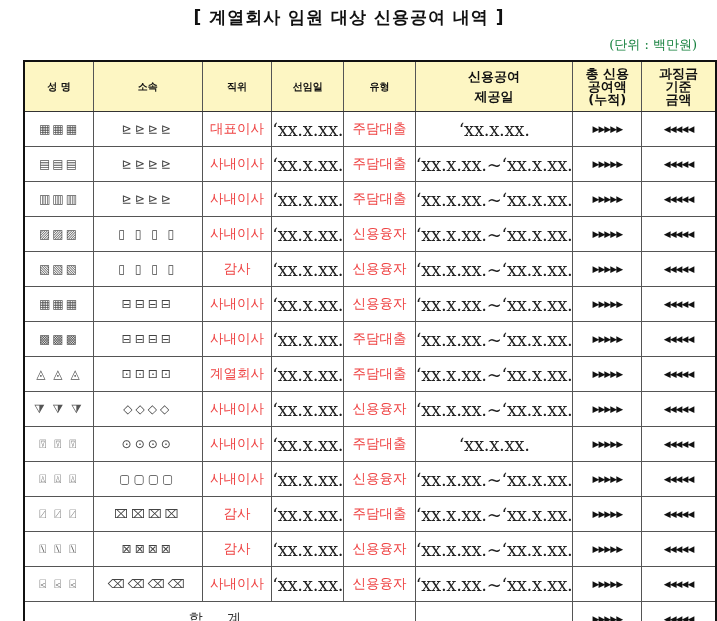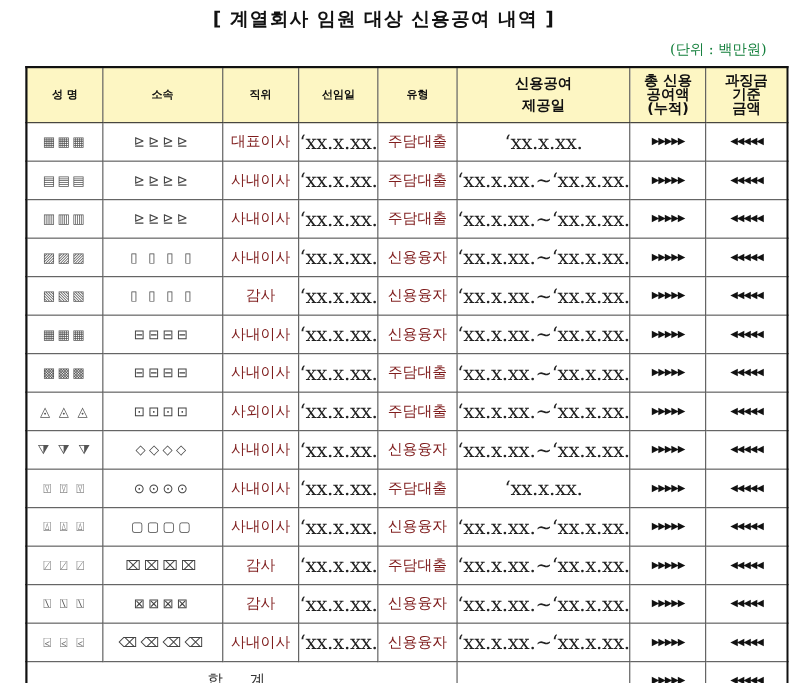--- a/index.html
+++ b/index.html
@@ -10,21 +10,21 @@
   .unit { position:absolute; right:20px; top:36px; font-size:13px; color:#15803d; }
   table { position:absolute; left:23px; top:60px; border-collapse:collapse;
           border:2px solid #111; table-layout:fixed; }
   th, td { border:1px solid #555; text-align:center; vertical-align:middle; padding:0; }
   th { background:#fdf6c3; font-family:"DejaVu Sans", sans-serif; font-weight:bold; font-size:13px;
        color:#111; height:49px; line-height:13px; border-bottom:1.5px solid #333; }
   th.big { font-size:10px; }
   td { height:34px; font-size:13.5px; white-space:nowrap; }
   td.name { font-family:"DejaVu Sans", sans-serif; font-size:12px; color:#555; letter-spacing:2px; }
   td.aff { font-family:"DejaVu Sans", sans-serif; font-size:12px; color:#444; letter-spacing:3px; }
-  td.pos, td.type { font-family:"DejaVu Sans", sans-serif; font-size:13.5px; color:#7f1d1d; }
+  td.pos, td.type { font-family:"DejaVu Sans", sans-serif; font-size:13.5px; color:#ef4444; }
   td.date { font-size:18px; letter-spacing:-0.3px; }
   td.arrow { font-family:"DejaVu Sans", sans-serif; font-size:9px; color:#111; letter-spacing:-1px; font-weight:bold; }
   td.total-label { font-family:"DejaVu Sans", sans-serif; font-size:14px; letter-spacing:10px; color:#333; }
 </style>
 </head>
 <body>
 
 <div class="title">[ 계열회사 임원 대상 신용공여 내역 ]</div>
 <div class="unit">(단위 : 백만원)</div>
 
@@ -121,21 +121,21 @@
         <td class="pos">사내이사</td>
         <td class="date">‘xx.x.xx.</td>
         <td class="type">주담대출</td>
         <td class="date">‘xx.x.xx.~‘xx.x.xx.</td>
         <td class="arrow">▶▶▶▶▶</td>
         <td class="arrow">◀◀◀◀◀</td>
       </tr>
       <tr>
         <td class="name">◬ ◬ ◬</td>
         <td class="aff">⊡⊡⊡⊡</td>
-        <td class="pos">사외이사</td>
+        <td class="pos">계열회사</td>
         <td class="date">‘xx.x.xx.</td>
         <td class="type">주담대출</td>
         <td class="date">‘xx.x.xx.~‘xx.x.xx.</td>
         <td class="arrow">▶▶▶▶▶</td>
         <td class="arrow">◀◀◀◀◀</td>
       </tr>
       <tr>
         <td class="name">⧩ ⧩ ⧩</td>
         <td class="aff">◇◇◇◇</td>
         <td class="pos">사내이사</td>

